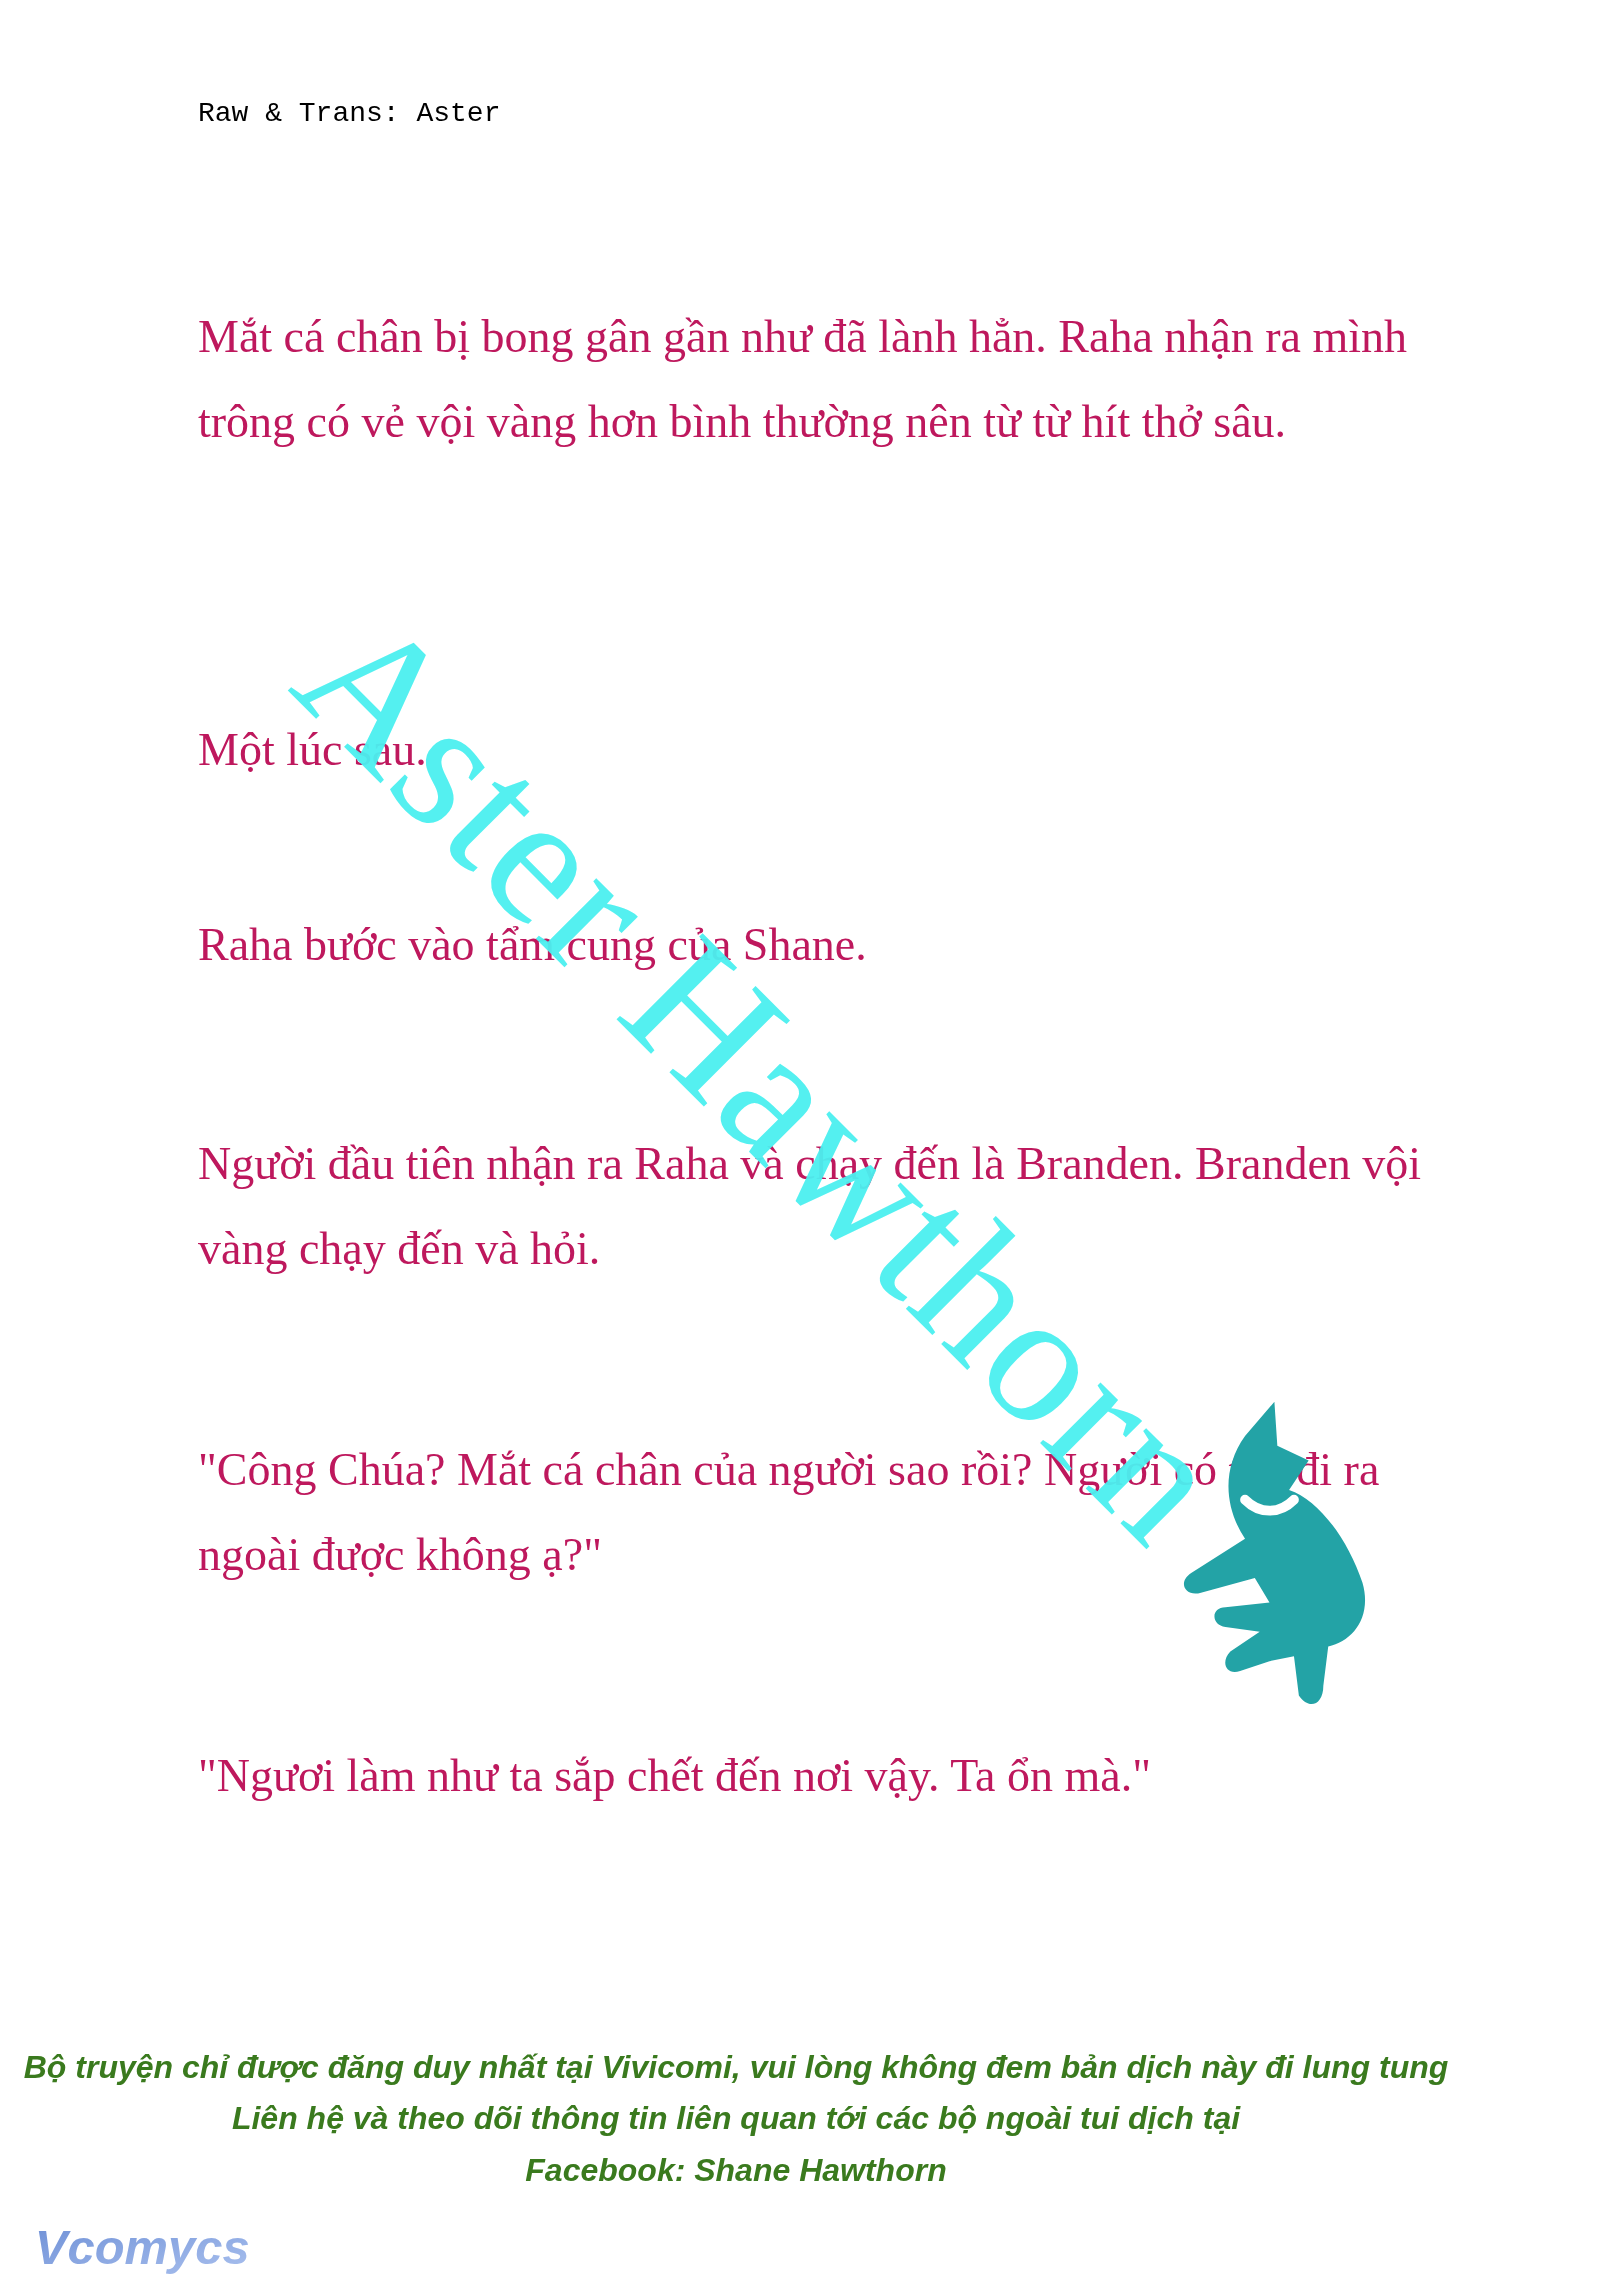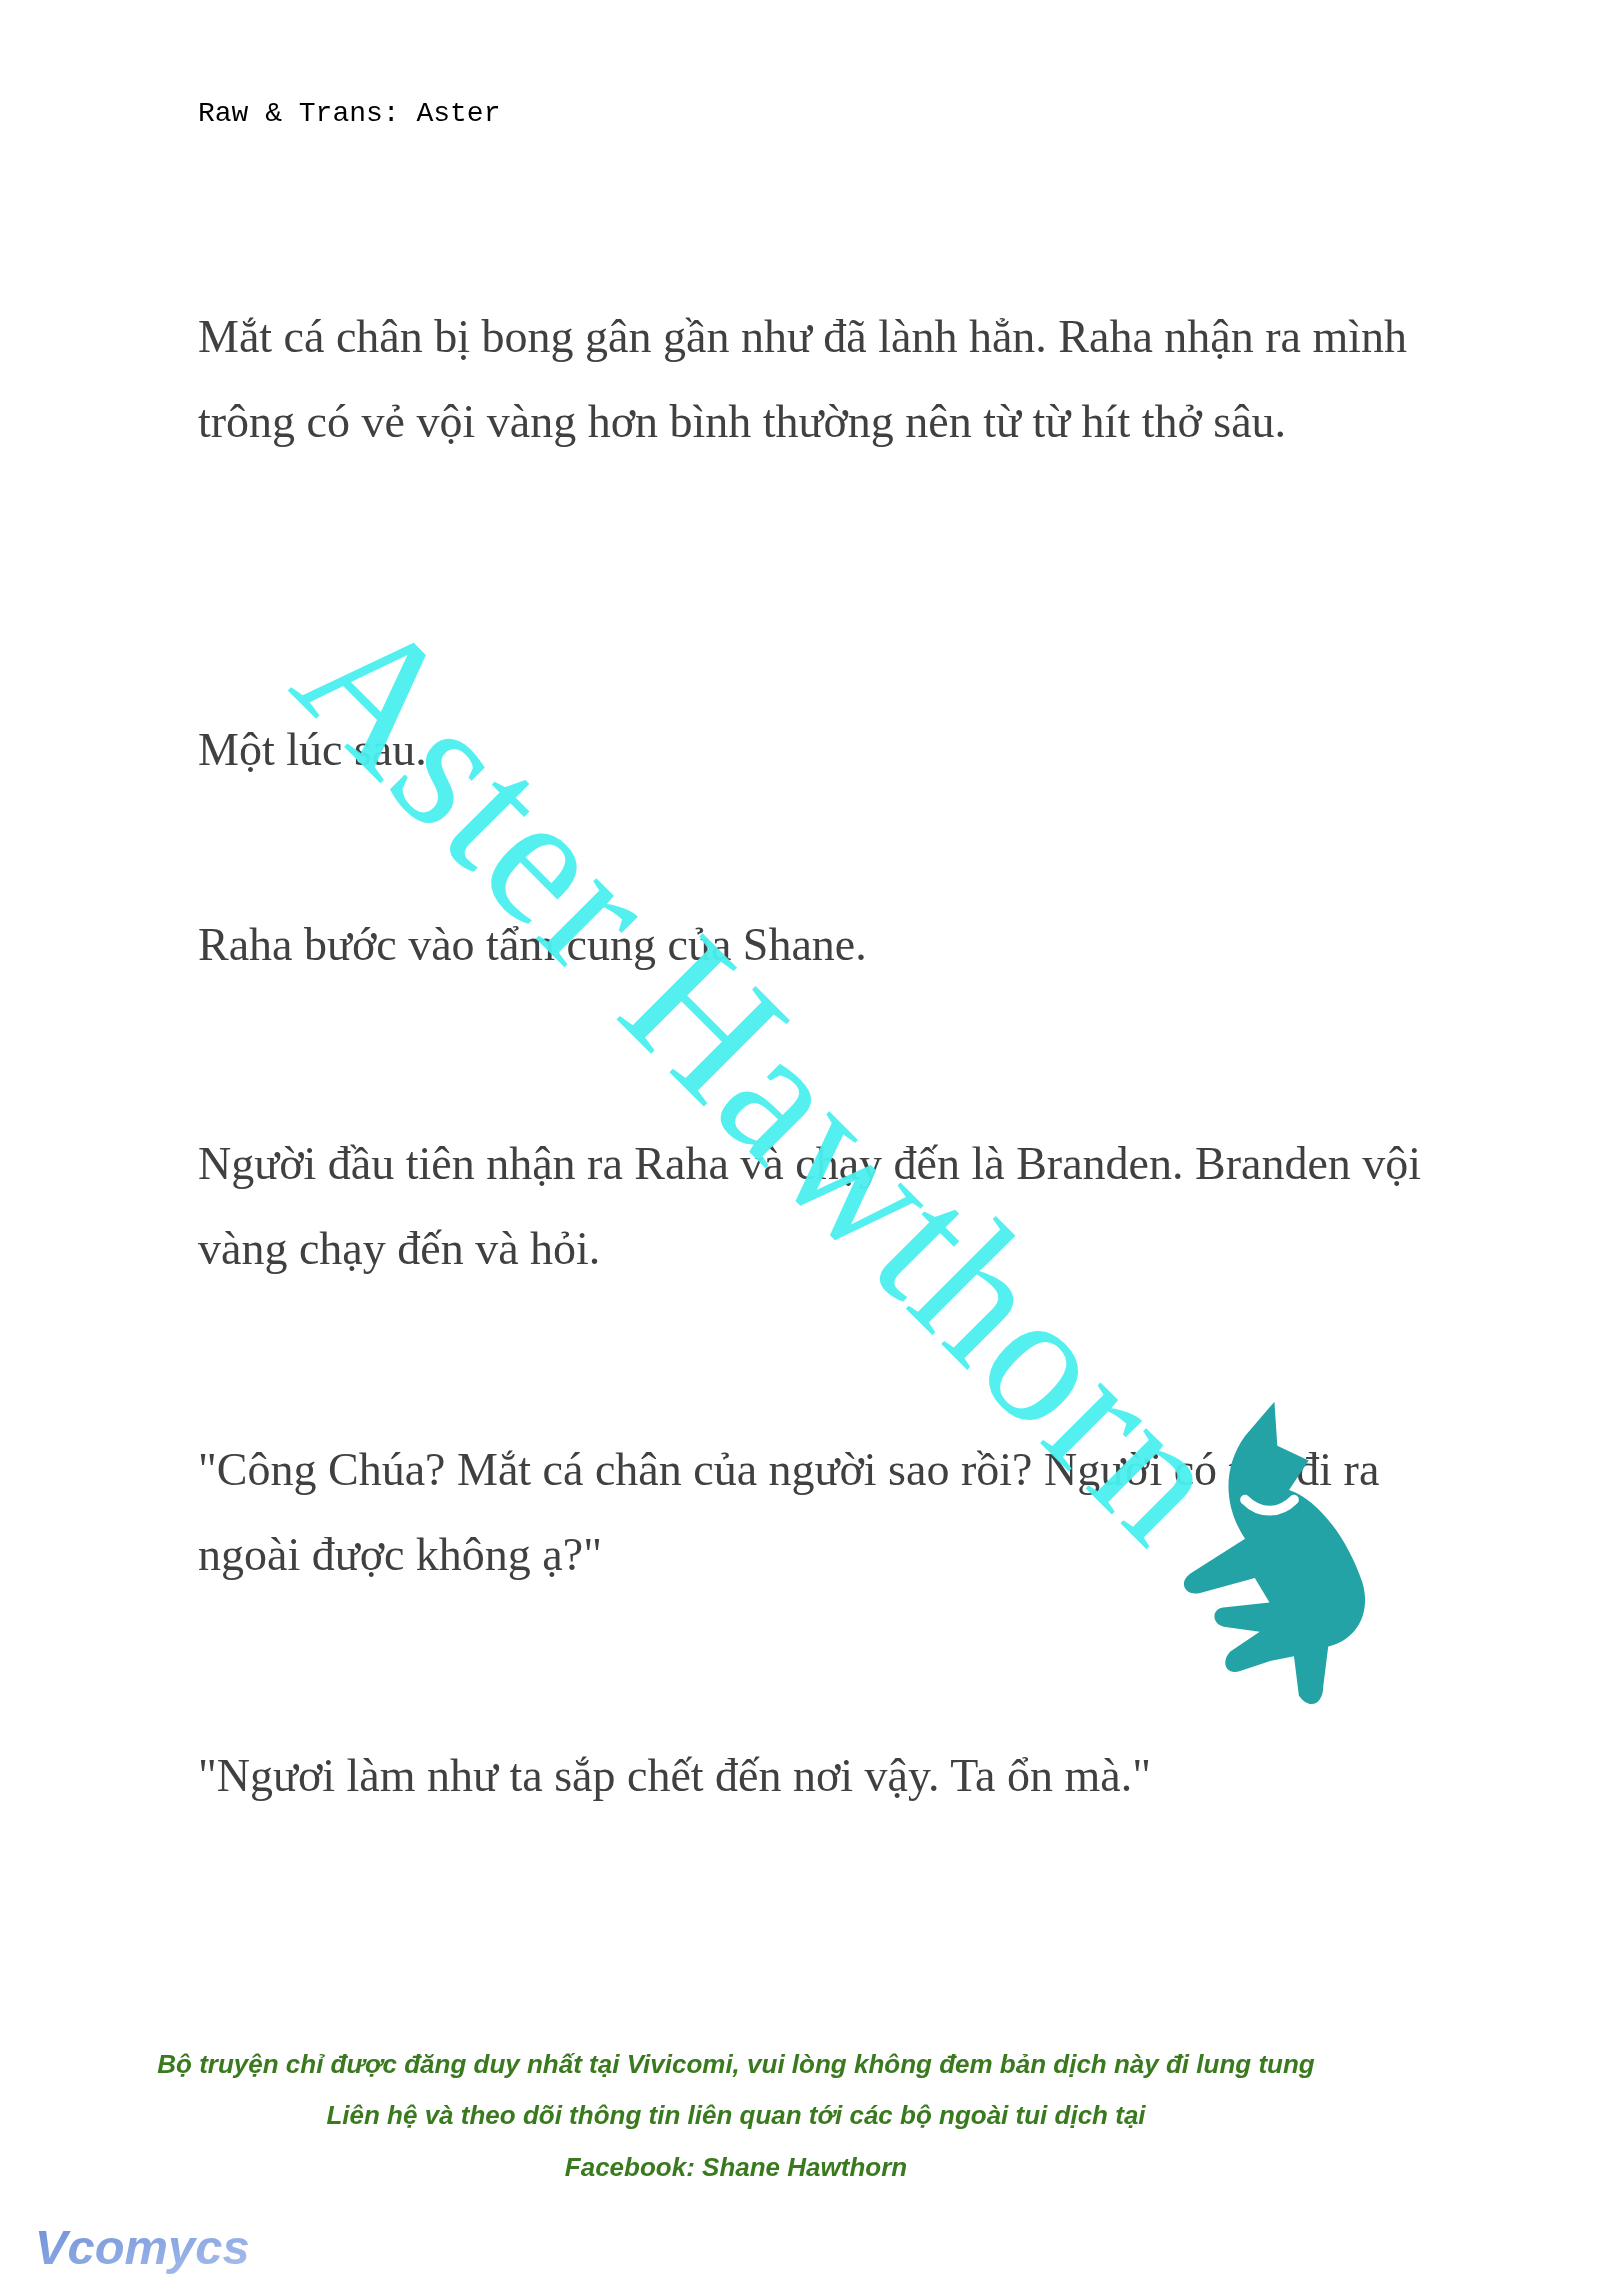--- a/index.html
+++ b/index.html
@@ -3,34 +3,34 @@
   <meta charset="utf-8">
   <style>
     html, body { margin: 0; padding: 0; background: #ffffff; }
     body { width: 1621px; height: 2293px; position: relative; overflow: hidden; }
     .header {
       position: absolute; left: 198px; top: 98px;
       font-family: Liberation Mono, monospace; font-size: 28px; color: #000;
     }
     .para {
       position: absolute; left: 198px; width: 1274px;
-      font-family: "Liberation Serif", serif; font-size: 46px; color: #404040;
+      font-family: "Liberation Serif", serif; font-size: 46px; color: #be185d;
       line-height: 85px; margin: 0; z-index: 2;
     }
     .watermark {
       position: absolute; left: 157px; top: 902px;
       font-family: "Liberation Serif", serif; font-size: 186px; color: #4bf0f0;
       transform-origin: 0 0; transform: rotate(45deg) translate(-59px, -412px);
       white-space: nowrap; z-index: 3; opacity: 0.95; letter-spacing: 2px;
     }
     .cat { position: absolute; left: 1152px; top: 1392px; width: 235px; height: 323px; z-index: 4; }
     .footer-line {
       position: absolute; left: 0; width: 1472px; text-align: center;
       font-family: "Liberation Sans", sans-serif; font-style: italic; font-weight: bold;
-      font-size: 26px; color: #3a7a1e;
+      font-size: 32px; color: #3a7a1e;
     }
     .logo { position: absolute; left: 27.4px; top: 2213px; width: 225px; height: 69px; }
   </style>
 </head>
 <body>
 
 <div class="header">Raw &amp; Trans: Aster</div>
 
 <p class="para" style="top:294px;">Mắt cá chân bị bong gân gần như đã lành hẳn. Raha nhận ra mình trông có vẻ vội vàng hơn bình thường nên từ từ hít thở sâu.</p>
 <p class="para" style="top:707px;">Một lúc sau.</p>

